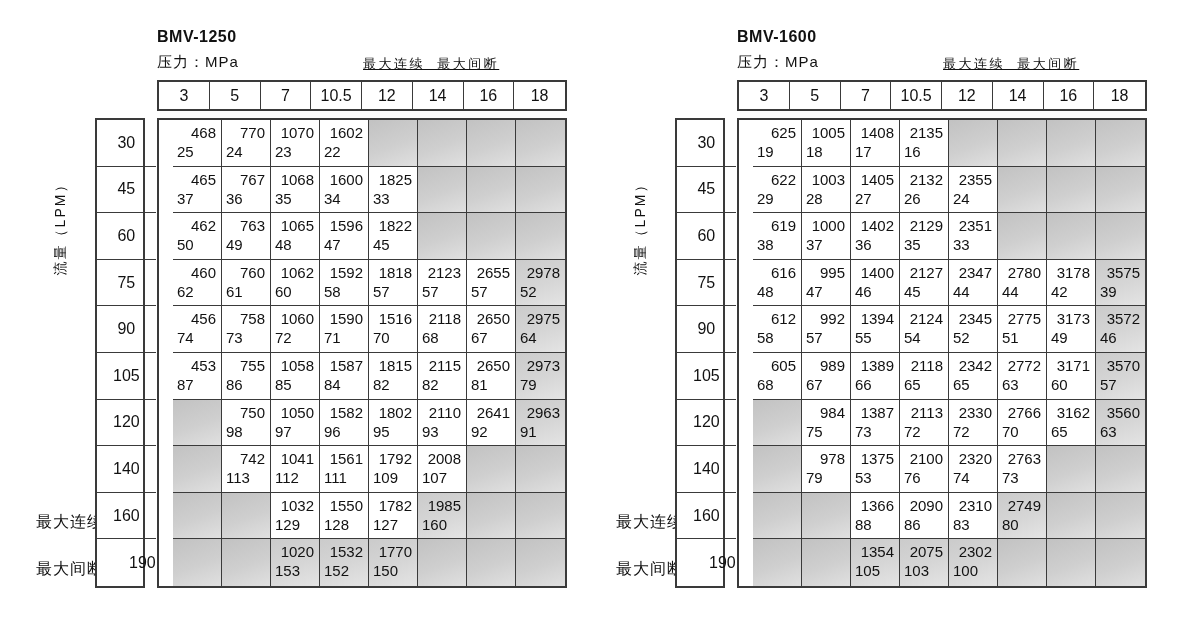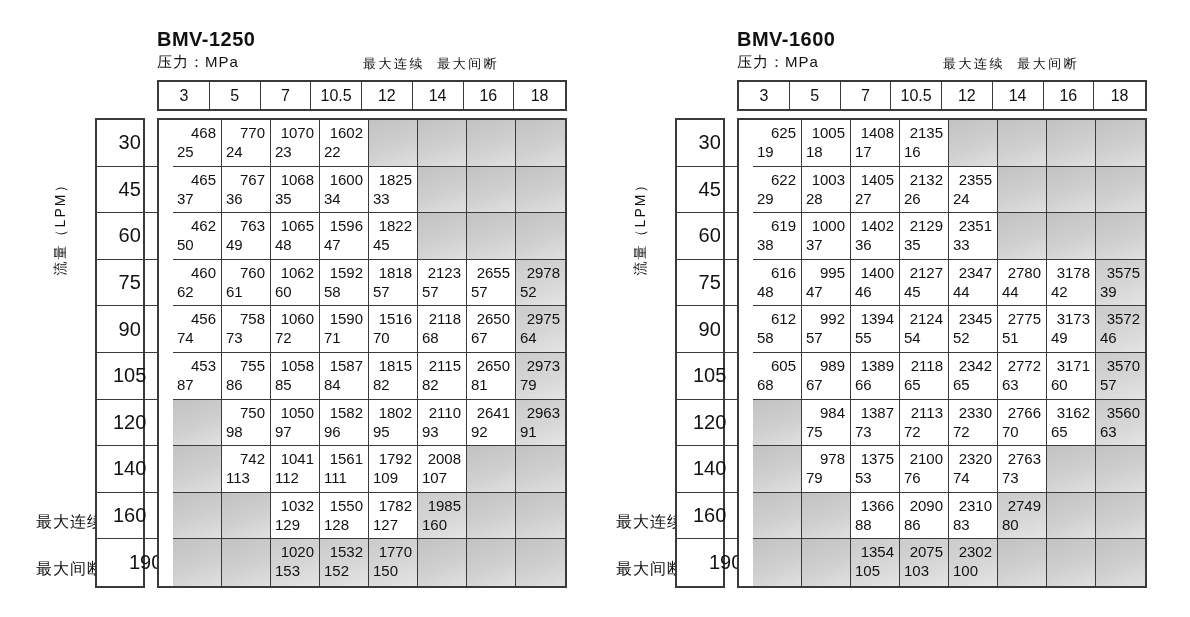--- a/index.html
+++ b/index.html
@@ -14,29 +14,29 @@
     color:var(--ink);
     position:relative;
     overflow:hidden;
   }
   .pump{position:absolute;top:28px;width:531px;height:566px;}
   .pump.left{left:36px;}
   .pump.right{left:616px;}
 
   .title{
     position:absolute;left:121px;top:0;
-    font-size:20px;font-weight:bold;letter-spacing:.5px;
+    font-size:16px;font-weight:bold;letter-spacing:.5px;
   }
   .sub{
     position:absolute;left:121px;top:25px;
     font-size:15px;letter-spacing:1px;
   }
   .maxlbl{
     position:absolute;left:327px;top:27px;
-    font-size:13px;letter-spacing:2.5px;white-space:pre;
+    font-size:13px;letter-spacing:2.5px;white-space:pre;text-decoration:underline;
   }
   .hdr{
     position:absolute;left:121px;top:52px;width:410px;height:31px;
     display:grid;grid-template-columns:repeat(8,1fr);
     border:2px solid var(--bc);box-sizing:border-box;background:#fff;
   }
   .hdr .hcell{
     border-right:1.6px solid var(--bc);
     display:flex;align-items:center;justify-content:center;
     font-size:16px;
@@ -59,21 +59,21 @@
   .side2{top:531px;}
 
   .flowcol{
     position:absolute;left:59px;top:90px;width:50px;height:470px;
     display:grid;grid-template-rows:repeat(10,1fr);
     border:2px solid var(--bc);box-sizing:border-box;background:#fff;
   }
   .flowcol .fcell{
     border-bottom:1.6px solid var(--bc);
     display:flex;align-items:center;justify-content:center;
-    font-size:20px;
+    font-size:16px;
   }
   .flowcol .fcell:last-child{border-bottom:none;margin-left:32px;}
 
   .grid{
     position:absolute;left:121px;top:90px;width:410px;height:470px;
     display:grid;grid-template-columns:repeat(8,1fr);grid-template-rows:repeat(10,1fr);
     border:2px solid var(--bc);box-sizing:border-box;background:#fff;padding-left:14px;
   }
   .cell{
     border-right:1.6px solid var(--bc);

